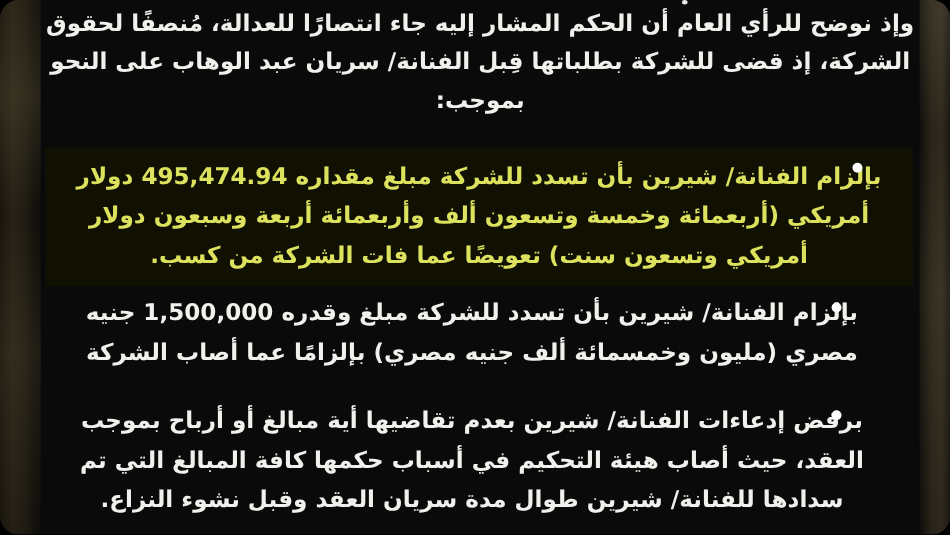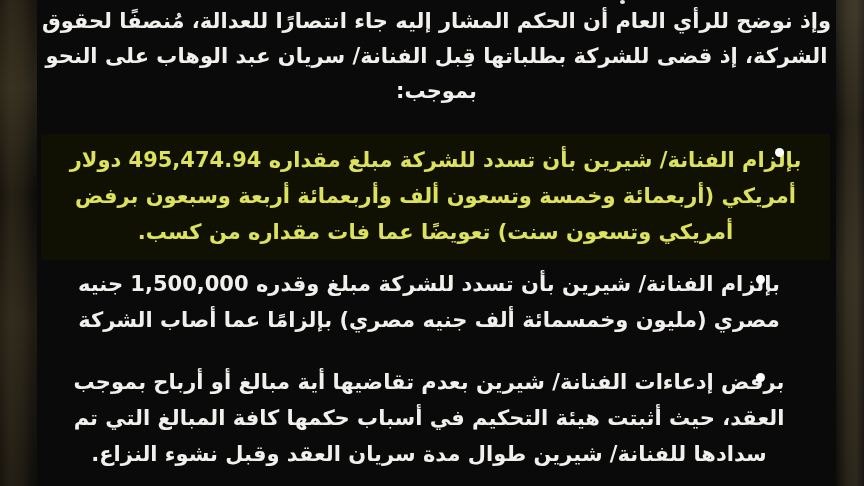--- a/index.html
+++ b/index.html
@@ -3,20 +3,21 @@
 <meta charset="utf-8">
 <style>
   html,body { margin:0; padding:0; background:#000; }
   #screen {
     position:relative; width:864px; height:486px; overflow:hidden;
     background:var(--background,#0a0a0a);
     font-family:"DejaVu Sans", sans-serif;
     font-weight:bold;
     color:var(--body-text,#f1f0ec);
     direction:rtl;
+    border-radius:17px;
   }
   .edge { position:absolute; top:0; height:100%; }
   .edge-left { left:0; width:37px;
     background:
       linear-gradient(180deg, rgba(70,60,40,.22) 0%, rgba(96,85,58,.34) 18%, rgba(40,35,22,.12) 40%, rgba(84,73,50,.28) 66%, rgba(30,26,18,.18) 100%),
       linear-gradient(90deg, #17130c 0%, #262116 30%, #1f1b12 60%, #0e0d09 88%, #0a0a0a 100%);
   }
   .edge-right { right:0; width:28px;
     background:
       linear-gradient(180deg, rgba(112,102,76,.26) 3%, rgba(50,44,30,.10) 25%, rgba(98,88,62,.22) 55%, rgba(40,34,24,.14) 100%),
@@ -64,31 +65,31 @@
 
     <div class="intro">
       <div class="line">وإذ نوضح للرأي العام أن الحكم المشار إليه جاء انتصارًا للعدالة، مُنصفًا لحقوق</div>
       <div class="line">الشركة، إذ قضى للشركة بطلباتها قِبل الفنانة/ سريان عبد الوهاب على النحو</div>
       <div class="line">بموجب:</div>
     </div>
 
     <div class="bullet" id="b1">
       <span class="dot"></span>
       <div class="line">بإلزام الفنانة/ شيرين بأن تسدد للشركة مبلغ مقداره 495,474.94 دولار</div>
-      <div class="line">أمريكي (أربعمائة وخمسة وتسعون ألف وأربعمائة أربعة وسبعون برفض</div>
-      <div class="line">أمريكي وتسعون سنت) تعويضًا عما فات مقداره من كسب.</div>
+      <div class="line">أمريكي (أربعمائة وخمسة وتسعون ألف وأربعمائة أربعة وسبعون دولار</div>
+      <div class="line">أمريكي وتسعون سنت) تعويضًا عما فات الشركة من كسب.</div>
     </div>
 
     <div class="bullet" id="b2">
       <span class="dot"></span>
       <div class="line">بإلزام الفنانة/ شيرين بأن تسدد للشركة مبلغ وقدره 1,500,000 جنيه</div>
       <div class="line">مصري (مليون وخمسمائة ألف جنيه مصري) بإلزامًا عما أصاب الشركة</div>
     </div>
 
     <div class="bullet" id="b3">
       <span class="dot"></span>
       <div class="line">برفض إدعاءات الفنانة/ شيرين بعدم تقاضيها أية مبالغ أو أرباح بموجب</div>
-      <div class="line">العقد، حيث أثبتت هيئة التحكيم في أسباب حكمها كافة المبالغ التي تم</div>
+      <div class="line">العقد، حيث أصاب هيئة التحكيم في أسباب حكمها كافة المبالغ التي تم</div>
       <div class="line">سدادها للفنانة/ شيرين طوال مدة سريان العقد وقبل نشوء النزاع.</div>
     </div>
 
   </div>
 </div>
 
 </body></html>

